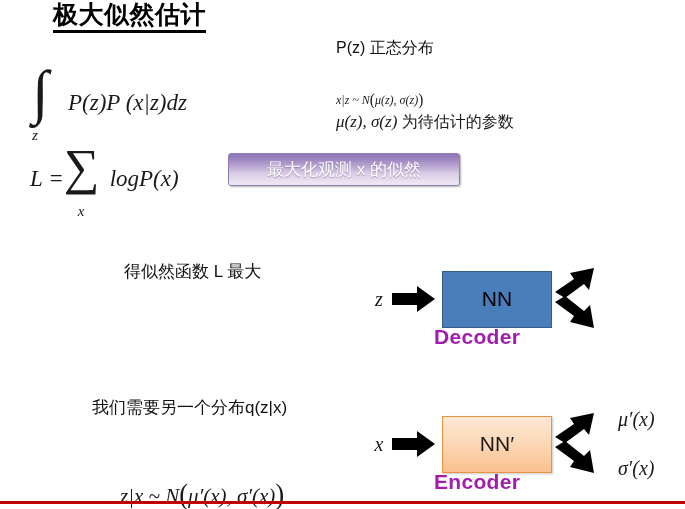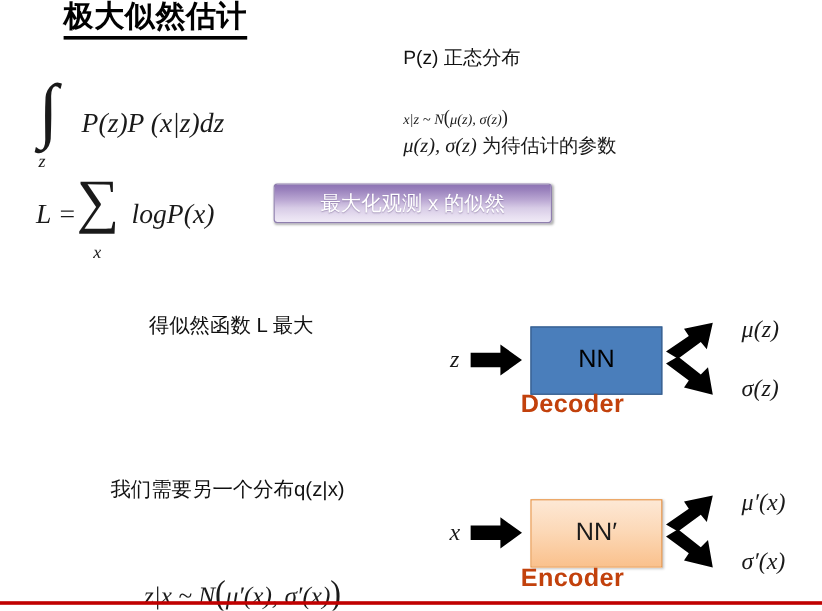--- a/index.html
+++ b/index.html
@@ -246,21 +246,21 @@
     margin-left: 4px;
     padding: 2px 0;
   }
   .out-labels .math { font-size: 20px; }
 
   .net-caption {
     position: absolute;
     font-family: "Liberation Sans", "DejaVu Sans", sans-serif;
     font-weight: bold;
     font-size: 21px;
-    color: #c2410c;
+    color: #a21caf;
     letter-spacing: 0.3px;
   }
   #decoder-caption { left: 434px; top: 325px; }
   #encoder-caption { left: 434px; top: 470px; }
 
   
   .bottom-rule {
     position: absolute;
     left: 0;
     top: 501px;
@@ -320,24 +320,20 @@
       <span>NN</span>
     </div>
     <svg class="out-arrows" width="60" height="74" viewBox="0 0 60 74">
       <g>
         <polygon points="1,30 20,17 16,11 40,6 35,28 30,22 11,36" fill="#000000"></polygon>
       </g>
       <g>
         <polygon points="1,40 20,54 16,60 40,66 36,43 30,49 11,34" fill="#000000"></polygon>
       </g>
     </svg>
-    <div class="out-labels">
-      <span class="math">μ(z)</span>
-      <span class="math">σ(z)</span>
-    </div>
   </div>
   <div class="net-caption" id="decoder-caption">Decoder</div>
 
   <div class="cn-block" id="enc-text">
     <div>我们需要另一个分布q(z|x)</div>
   </div>
 
   <div class="formula-zx math">
     <span>z|x ~ N</span><span class="bigparen">(</span><span>μ′(x), σ′(x)</span><span class="bigparen">)</span>
   </div>

